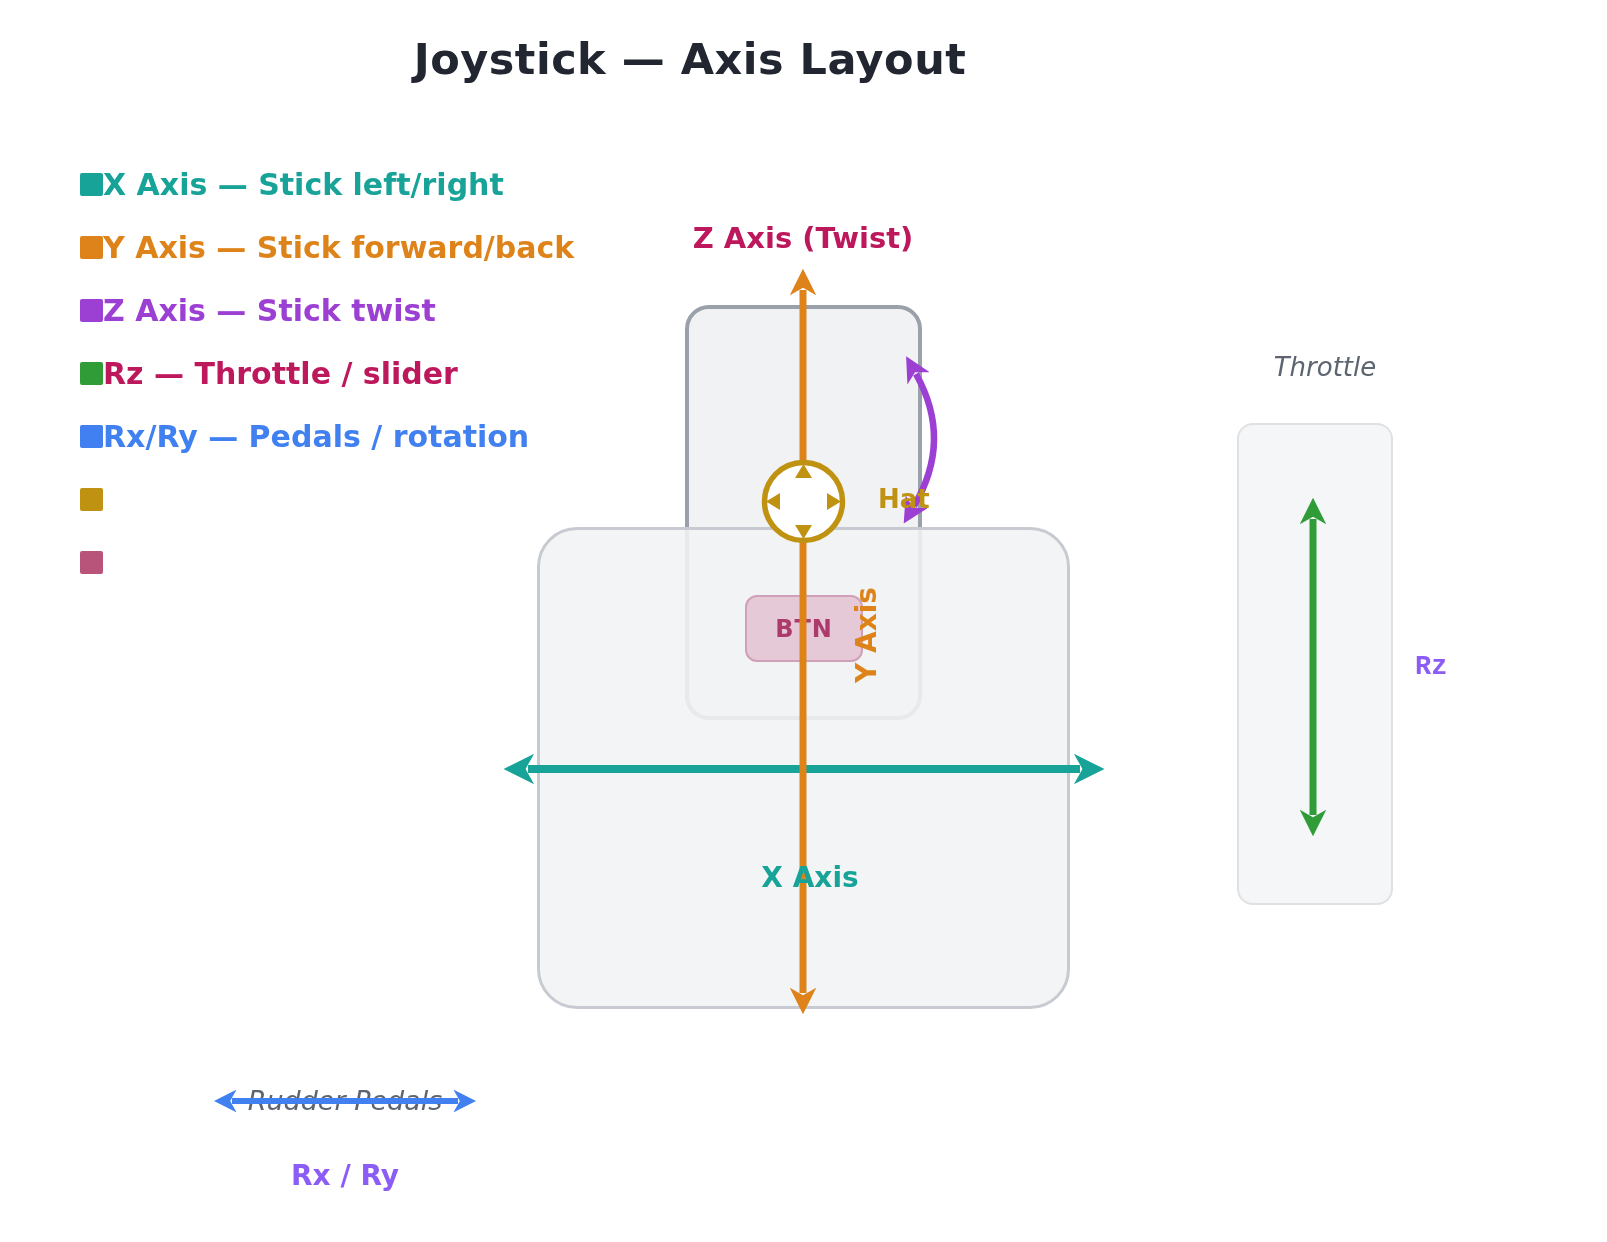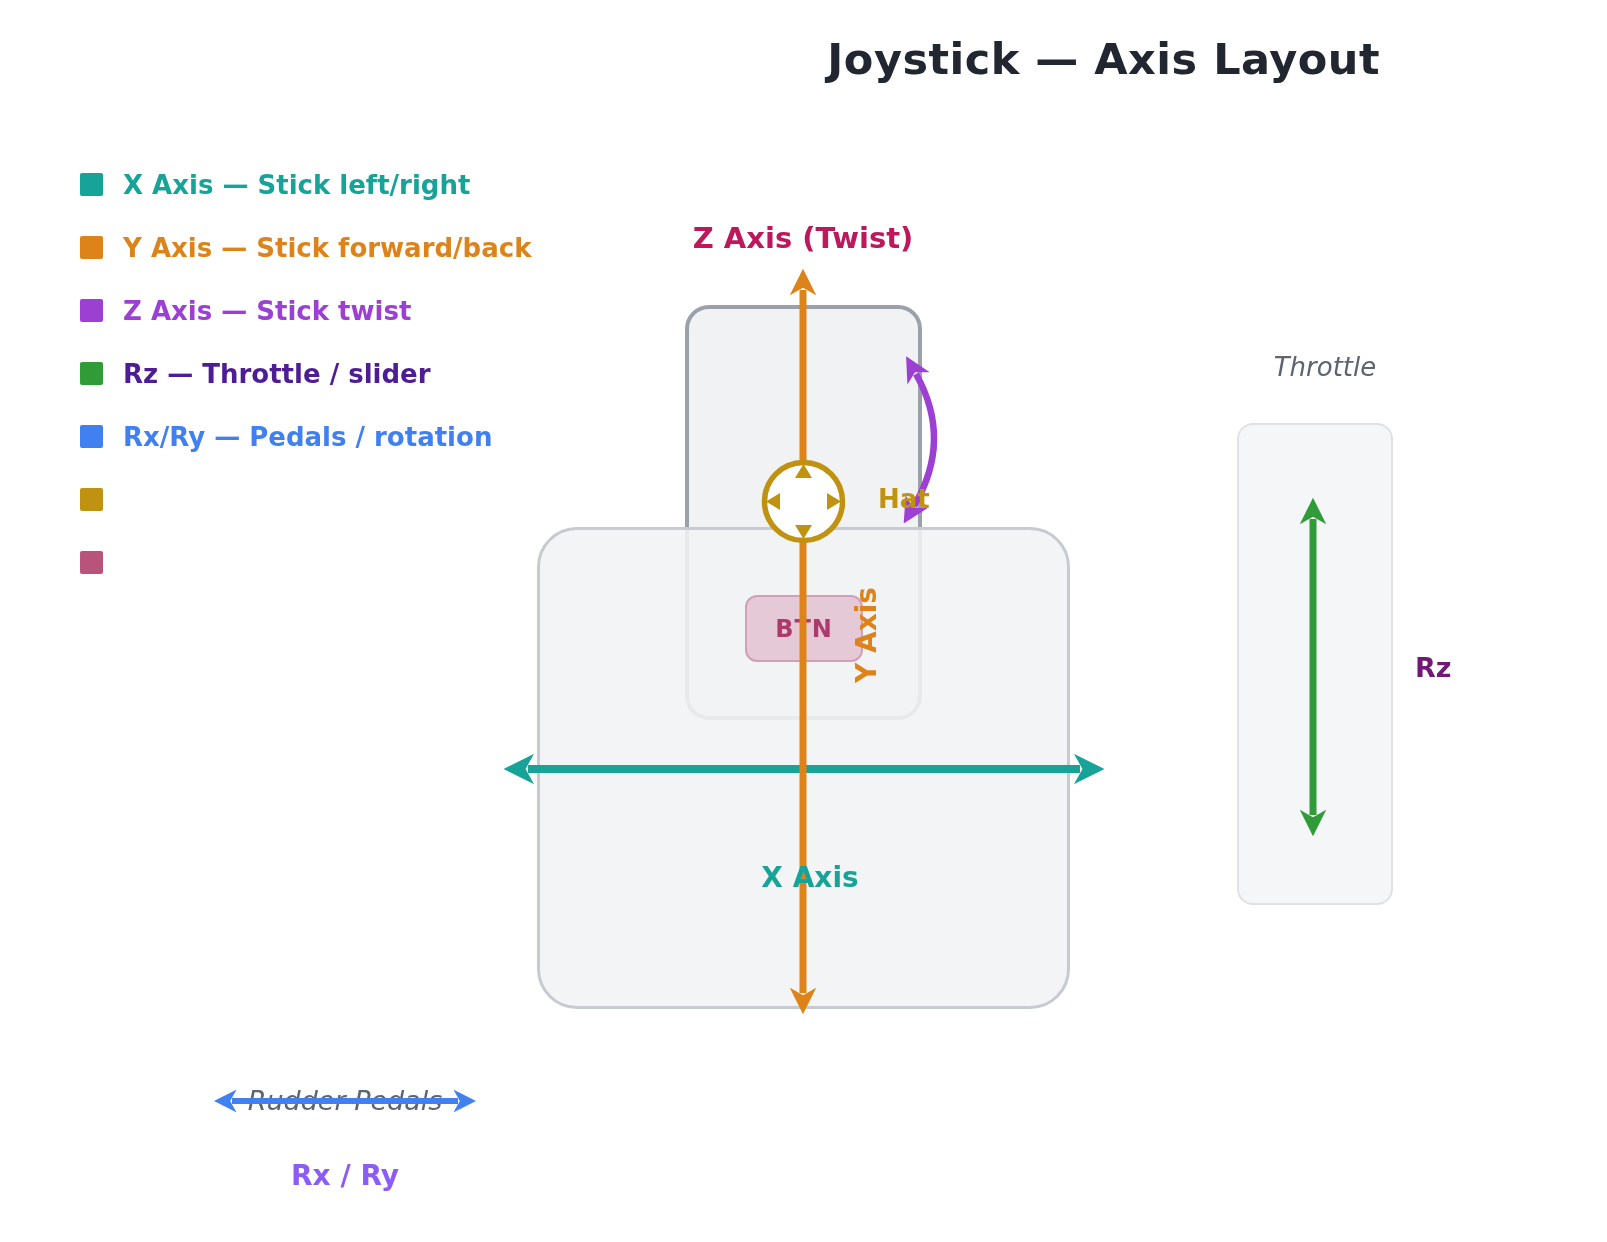--- a/index.html
+++ b/index.html
@@ -2,28 +2,28 @@
 <html><head>
 <meta charset="utf-8">
 <style>
   html,body{margin:0;padding:0;background:#ffffff;}
   #canvas{
     position:relative;width:1607px;height:1242px;background:#ffffff;overflow:hidden;
     font-family:"DejaVu Sans","Liberation Sans",sans-serif;
   }
   
   .title{
-    position:absolute;left:0;top:34px;width:1380px;text-align:right;
+    position:absolute;left:0;top:34px;width:1380px;text-align:center;
     font-size:43px;font-weight:bold;color:#212631;letter-spacing:0.5px;
   }
   
   .legend{position:absolute;left:80px;top:153px;}
   .legend-item{display:flex;align-items:center;height:63px;}
   .legend-swatch{width:23px;height:23px;border-radius:2px;flex:0 0 auto;}
-  .legend-label{margin-left:20px;font-size:26px;font-weight:bold;white-space:nowrap;}
+  .legend-label{font-size:30px;font-weight:bold;white-space:nowrap;}
   
   .stick-rect{
     position:absolute;left:685px;top:305px;width:237px;height:415px;
     background:#f1f2f4;border:4px solid #9aa1ab;border-radius:24px;
     box-sizing:border-box;z-index:1;
   }
   .base-rect{
     position:absolute;left:537px;top:527px;width:533px;height:482px;
     background:rgba(241,242,244,0.88);border:3.5px solid #c7cbd1;border-radius:40px;
     box-sizing:border-box;z-index:2;
@@ -69,21 +69,21 @@
     <div class="legend-item">
       <span class="legend-swatch" style="background-color: rgb(222, 131, 26);"></span>
       <span class="legend-label" style="color: rgb(222, 131, 26);">Y Axis — Stick forward/back</span>
     </div>
     <div class="legend-item">
       <span class="legend-swatch" style="background-color: rgb(156, 63, 211);"></span>
       <span class="legend-label" style="color: rgb(156, 63, 211);">Z Axis — Stick twist</span>
     </div>
     <div class="legend-item">
       <span class="legend-swatch" style="background-color: rgb(47, 156, 56);"></span>
-      <span class="legend-label" style="color: #4c1d95;">Rz — Throttle / slider</span>
+      <span class="legend-label" style="color: #be185d;">Rz — Throttle / slider</span>
     </div>
     <div class="legend-item">
       <span class="legend-swatch" style="background-color: rgb(64, 128, 240);"></span>
       <span class="legend-label" style="color: rgb(64, 128, 240);">Rx/Ry — Pedals / rotation</span>
     </div>
     <div class="legend-item">
       <span class="legend-swatch" style="background-color: rgb(192, 146, 18);"></span>
     </div>
     <div class="legend-item">
       <span class="legend-swatch" style="background-color: rgb(184, 84, 122);"></span>
@@ -131,17 +131,17 @@
     <path d="M1313,519 L1313,815" fill="none" stroke-width="7" marker-start="url(#head-green)" marker-end="url(#head-green)" style="stroke: rgb(47, 156, 56);"></path>
 
     <path d="M232,1101 L458,1101" fill="none" stroke-width="6" marker-start="url(#head-blue)" marker-end="url(#head-blue)" style="stroke: rgb(64, 128, 240);"></path>
   </svg>
 
   <div class="lbl lbl-z" style="color: #be185d;">Z Axis (Twist)</div>
   <div class="lbl lbl-hat" style="color: rgb(192, 146, 18);">Hat</div>
   <div class="lbl lbl-y" style="color: rgb(222, 131, 26);">Y Axis</div>
   <div class="lbl lbl-x" style="color: rgb(23, 163, 152);">X Axis</div>
   <div class="lbl lbl-throttle">Throttle</div>
-  <div class="lbl lbl-rz" style="color: #701a75;">Rz</div>
+  <div class="lbl lbl-rz" style="color: #8b5cf6; font-family: Liberation Mono, monospace;">Rz</div>
   <div class="lbl lbl-rudder">Rudder Pedals</div>
   <div class="lbl lbl-rxry" style="color: #8b5cf6;">Rx / Ry</div>
 
 </div>
 
 </body></html>

